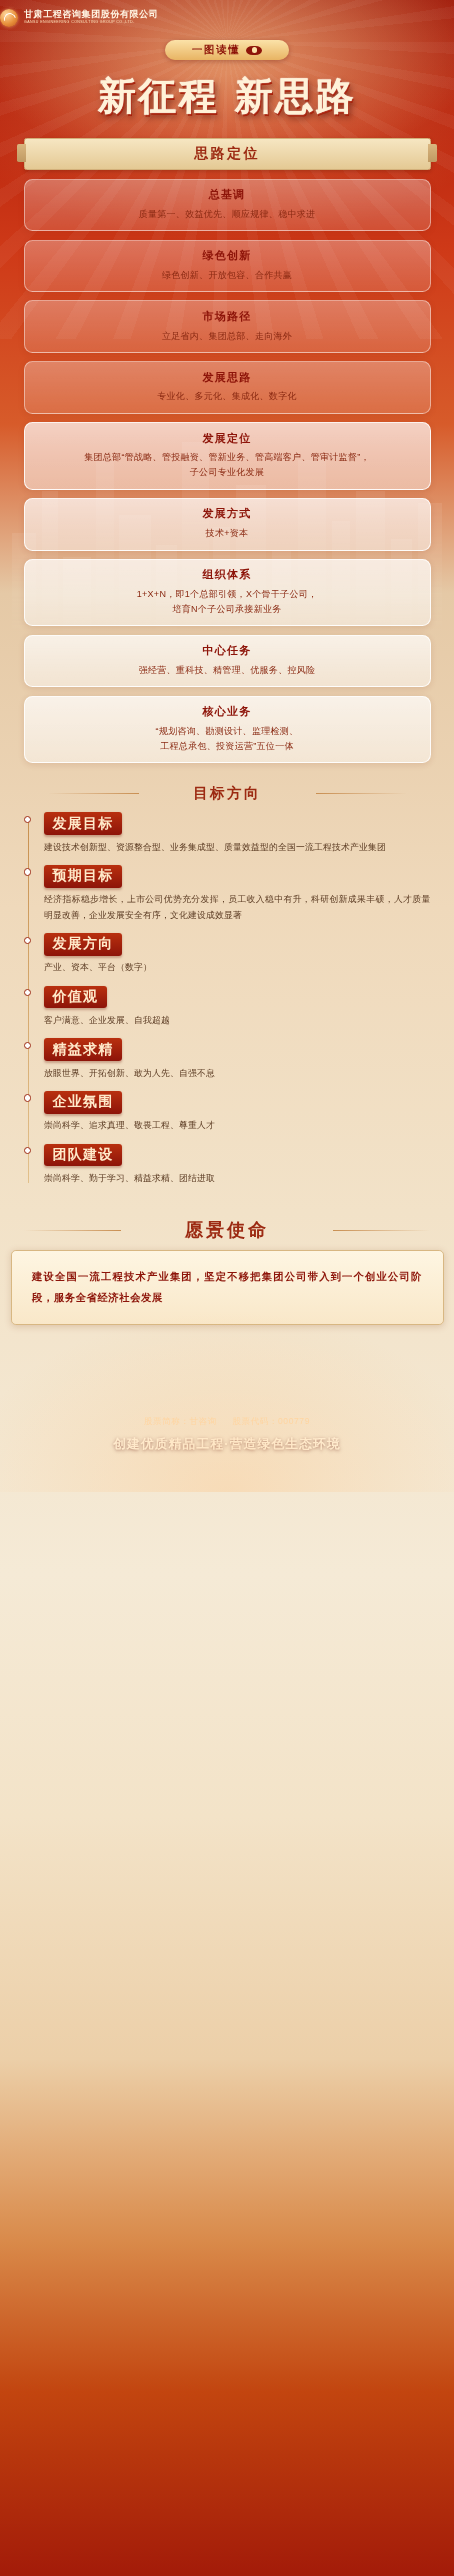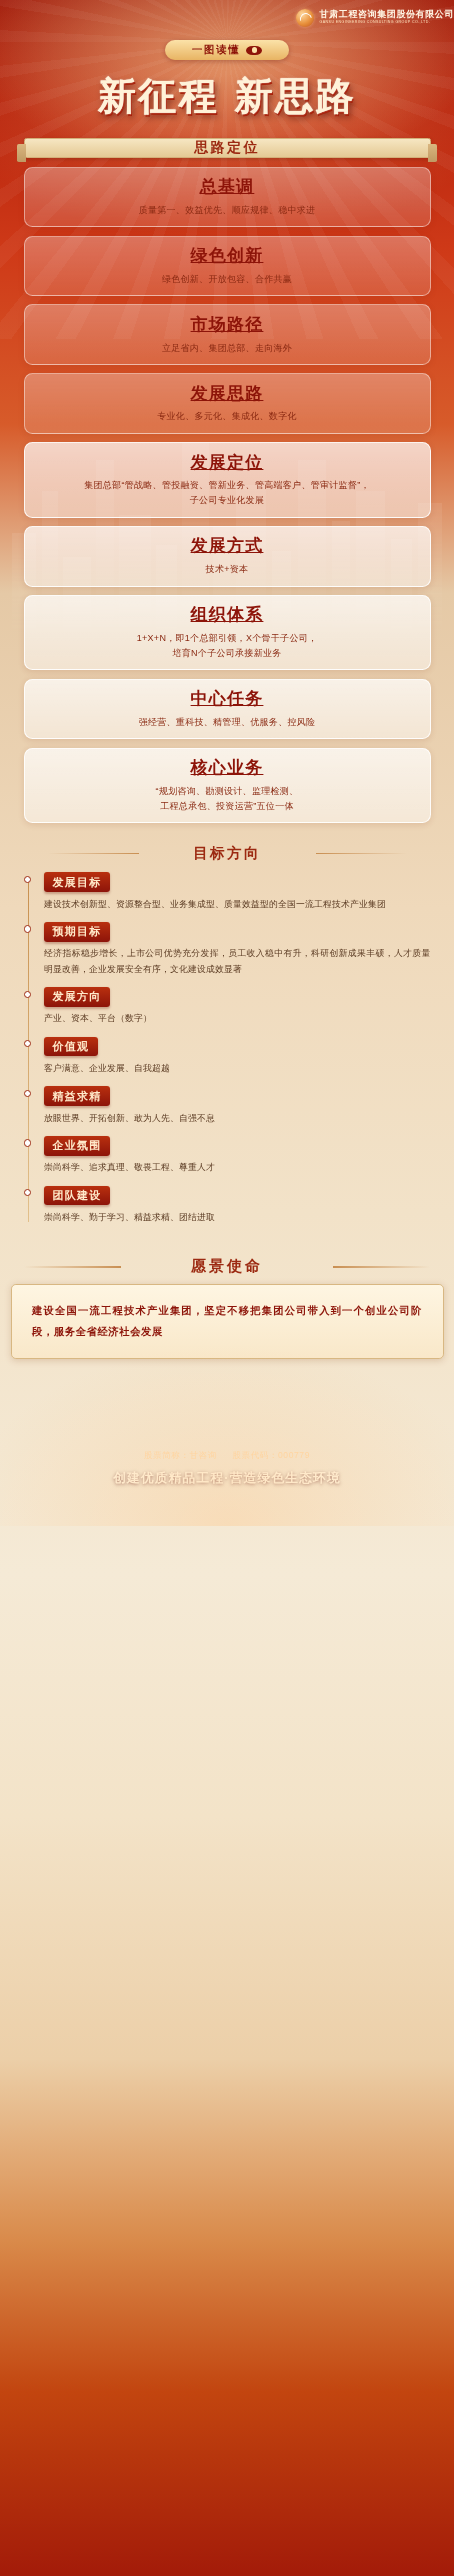--- a/index.html
+++ b/index.html
@@ -51,21 +51,21 @@
     opacity:0.22; pointer-events:none;
   }
   .skyline i {
     position:absolute; bottom:0; background:linear-gradient(180deg, rgba(255,255,255,0.35), rgba(255,255,255,0));
     display:block;
   }
 
   
   .brandbar {
     position: relative;
-    display: flex; align-items: center; justify-content: flex-end;
+    display: flex; align-items: center; justify-content: flex-start;
     gap: 6px;
     padding: 8.5px 0 3.6px 0;
   }
   .logo-mark {
     width: 18px; height: 18px; border-radius: 50%;
     background: radial-gradient(circle at 35% 30%, #ffd9a0, #e8913c 55%, #c0531a 100%);
     position: relative; flex: none;
     box-shadow: 0 0 3.6px rgba(255,200,140,0.6);
   }
   .logo-mark::after {
@@ -109,21 +109,21 @@
       1.2px 1.8px 0 #a8210a,
       2.4px 3.6px 6px rgba(60,0,0,0.55);
     font-family: "Liberation Serif", serif;
   }
   .maintitle .sep { display:inline-block; width: 15.7px; }
 
   
   .plaque {
     position: relative;
     margin: 15.7px auto 0 auto;
-    width: 407px; height: 20px;
+    width: 407px; height: 32px;
     background: linear-gradient(180deg,#f6e6c2,#e4c994);
     border: 0.6px solid #d3b07a;
     border-radius: 2.4px;
     display:flex; align-items:center; justify-content:center;
     box-shadow: 0 1.2px 3.6px rgba(90,20,0,0.25);
   }
   .plaque span { color:#9c2a12; font-size:14px; font-weight:bold; letter-spacing:2.4px; }
   .plaque::before, .plaque::after {
     content:""; position:absolute; top:4.8px; width:8.5px; height:18px;
     background: linear-gradient(180deg,#d9b57f,#c09a63);
@@ -142,23 +142,22 @@
     border: 0.6px solid rgba(255,255,255,0.45);
     box-shadow: 0 1.2px 6px rgba(120,30,0,0.12);
     text-align: center;
     backdrop-filter: blur(0.6px);
   }
   .card.light {
     background: linear-gradient(180deg, rgba(255,255,255,0.72), rgba(255,255,255,0.45));
     border-color: rgba(255,255,255,0.85);
   }
   .card-title {
-    font-size: 17px; font-weight: bold; color:#8d1409; letter-spacing:1.2px;
+    font-size: 11px; font-weight: bold; color:#8d1409; letter-spacing:1.2px;
     margin-bottom: 4.8px;
-    text-decoration: underline;
   }
   .card.light .card-title { color:#8d1409; }
   .card-body {
     font-size: 9px; color:#8a2a13; line-height: 1.65; letter-spacing:0.3px;
   }
   .card.light .card-body { color:#8a2a13; }
 
   
   .goals {
     position: relative;
@@ -186,33 +185,33 @@
     margin-bottom: 9.7px;
     padding-left: 7.3px;
   }
   .goal .dot {
     position:absolute; left:-12.7px; top:3.6px; width:7.3px; height:7.3px; border-radius:50%;
     background:#fff; border:1.8px solid #9c2a12;
   }
   .goal-tag {
     display:inline-block;
     background: linear-gradient(180deg,#b9300f,#8d1409);
-    color:#ffe9c9; font-size:11px; font-weight:bold; letter-spacing:1.2px;
+    color:#ffe9c9; font-size:14px; font-weight:bold; letter-spacing:1.2px;
     padding: 2.4px 8.5px; border-radius: 3px;
     box-shadow: 0 1.2px 2.4px rgba(110,20,0,0.3);
   }
   .goal-text {
     margin-top: 4.8px;
     font-size: 8.8px; color:#5a3a22; line-height:1.75; letter-spacing:0.2px;
     text-align: justify;
   }
 
   
   .vision-title {
-    text-align:center; color:#9c2a12; font-size:15px; font-weight:bold; letter-spacing:3px;
+    text-align:center; color:#9c2a12; font-size:18px; font-weight:bold; letter-spacing:3px;
     margin: 15.7px 0 8.5px 0; position:relative;
   }
   .vision-title::before, .vision-title::after {
     content:""; position:absolute; top:50%; width:97px; height:1.2px;
     background: linear-gradient(90deg, rgba(156,42,18,0), #c98f52);
   }
   .vision-title::before { left: 24px; }
   .vision-title::after { right: 24px; transform: scaleX(-1); }
 
   .vision-box {

